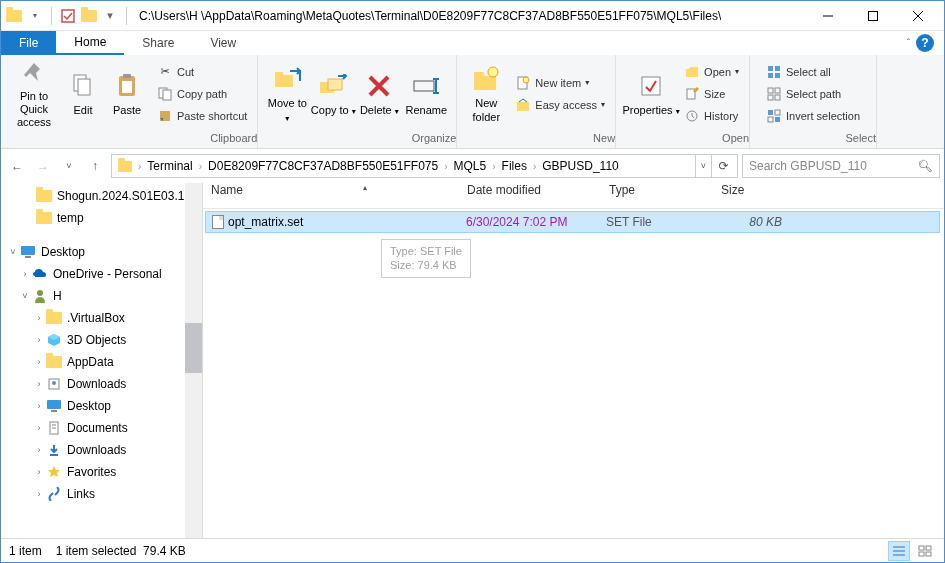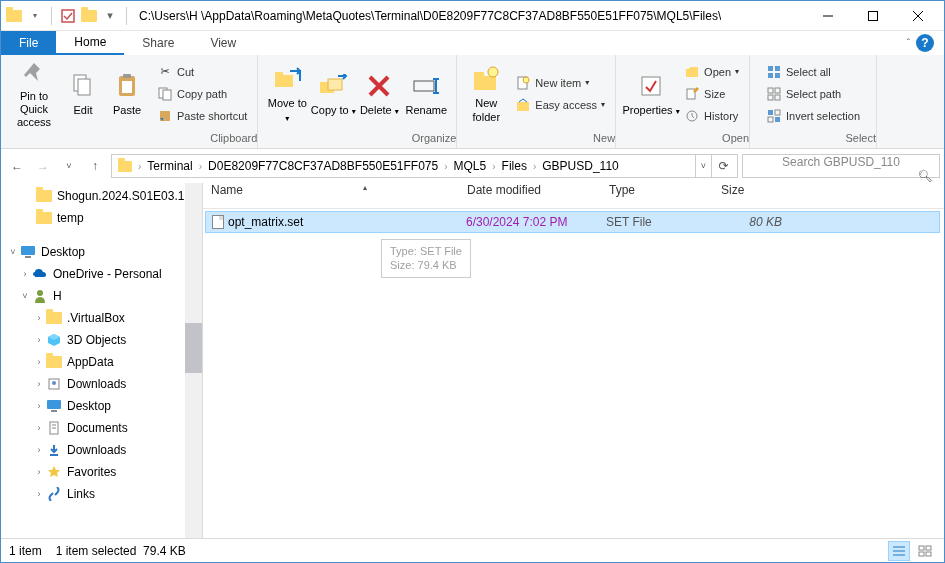--- a/index.html
+++ b/index.html
@@ -38,21 +38,21 @@
 
 .navrow { height: 34px; display: flex; align-items: center; background: #fff; padding: 0 4px; gap: 4px; }
 .nav-arrows { display: flex; align-items: center; gap: 2px; }
 .nav-btn { width: 24px; height: 24px; display: flex; align-items: center; justify-content: center; color: #555; cursor: pointer; }
 .nav-btn.disabled { color: #bbb; cursor: default; }
 .breadcrumb { flex: 1; height: 24px; border: 1px solid #ccc; display: flex; align-items: center; padding: 0 2px; font-size: 12px; overflow: hidden; }
 .crumb { display: flex; align-items: center; padding: 0 4px; cursor: pointer; white-space: nowrap; }
 .crumb-sep { color: #999; padding: 0 2px; font-size: 10px; }
 .refresh-btn { width: 24px; height: 22px; display: flex; align-items: center; justify-content: center; border-left: 1px solid #ccc; cursor: pointer; color: #555; }
 .bc-drop { width: 16px; display: flex; align-items: center; justify-content: center; border-left: 1px solid #ccc; height: 22px; cursor: pointer; color: #555; font-size: 9px; }
-.searchbox { width: 198px; height: 24px; border: 1px solid #ccc; display: flex; align-items: center; padding: 0 6px; color: #888; font-size: 12px; flex-direction: column; }
+.searchbox { width: 198px; height: 24px; border: 1px solid #ccc; display: flex; align-items: center; padding: 0 6px; color: #888; font-size: 12px; }
 .searchbox .sicon { margin-left: auto; color: #555; }
 
 
 .main { display: flex; height: calc(563px - 30px - 24px - 94px - 34px - 24px - 2px); }
 .sidebar { width: 202px; border-right: 1px solid #dadada; overflow-y: auto; position: relative; }
 .tree { padding: 2px 0; font-size: 12px; }
 .tree-item { display: flex; align-items: center; height: 22px; cursor: pointer; padding-left: 8px; }
 .tree-icon { width: 18px; height: 18px; display: flex; align-items: center; justify-content: center; margin-right: 4px; }
 .tree-caret { width: 12px; text-align: center; font-size: 9px; color: #666; }
 .tree-label { white-space: nowrap; overflow: hidden; text-overflow: ellipsis; }

